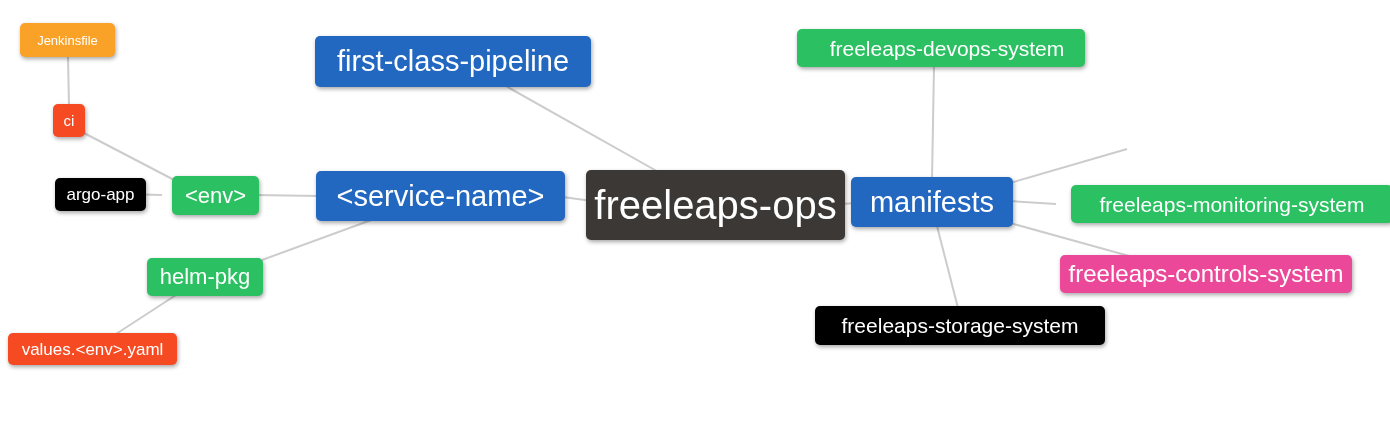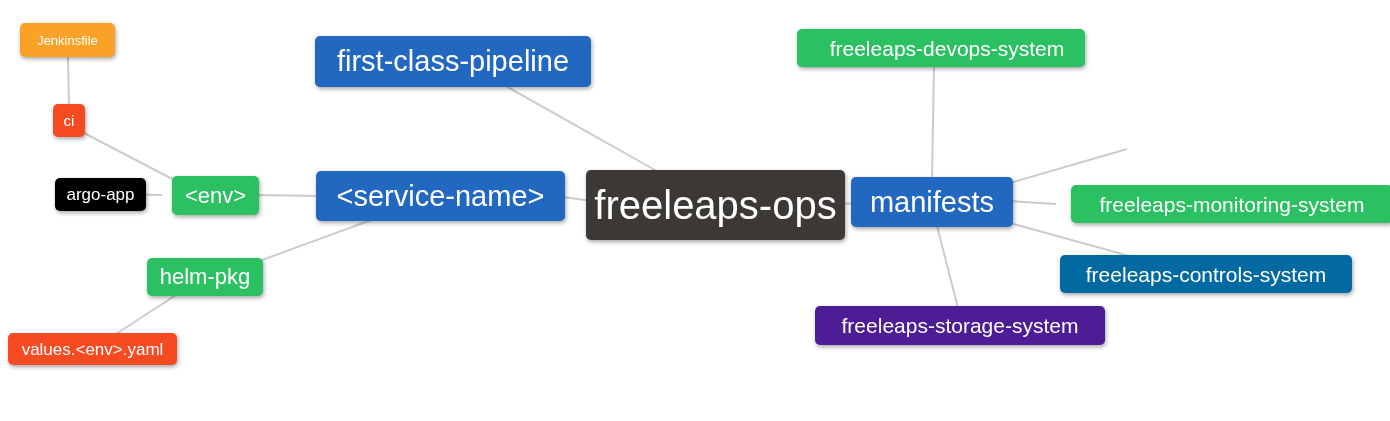--- a/index.html
+++ b/index.html
@@ -63,16 +63,16 @@
   <div class="node" style="left: 31px; top: 178px; width: 91px; height: 33px; font-size: 17px; background: #000000; margin-left: 24px;">argo-app</div>
   <div class="node" style="left: 172px; top: 176px; width: 87px; height: 39px; font-size: 22px; background: rgb(43, 193, 98);">&lt;env&gt;</div>
   <div class="node" style="left: 147px; top: 258px; width: 116px; height: 38px; font-size: 22px; background: rgb(43, 193, 98); text-align: center;">helm-pkg</div>
   <div class="node" style="left: 8px; top: 333px; width: 169px; height: 32px; font-size: 17px; background: rgb(245, 74, 34);">values.&lt;env&gt;.yaml</div>
   <div class="node" style="left: 315px; top: 36px; width: 276px; height: 51px; font-size: 29px; background: rgb(34, 103, 192);">first-class-pipeline</div>
   <div class="node" style="left: 316px; top: 171px; width: 249px; height: 50px; font-size: 29px; background: rgb(34, 103, 192);">&lt;service-name&gt;</div>
   <div class="node" style="left: 586px; top: 170px; width: 259px; height: 70px; font-size: 40px; background: rgb(59, 56, 53);">freeleaps-ops</div>
   <div class="node" style="left: 851px; top: 177px; width: 162px; height: 50px; font-size: 29px; background: rgb(34, 103, 192);">manifests</div>
   <div class="node" style="left: 797px; top: 29px; width: 288px; height: 38px; font-size: 21px; background: rgb(43, 193, 98); padding-left: 12px;">freeleaps-devops-system</div>
   <div class="node" style="left: 1051px; top: 185px; width: 322px; height: 38px; font-size: 21px; background: rgb(43, 193, 98); margin-left: 20px;">freeleaps-monitoring-system</div>
-  <div class="node" style="left: 1060px; top: 255px; width: 292px; height: 38px; font-size: 21px; background: #0369a1;">freeleaps-controls-system</div>
-  <div class="node" style="left: 815px; top: 306px; width: 290px; height: 39px; font-size: 21px; background: #4c1d95;">freeleaps-storage-system</div>
+  <div class="node" style="left: 1060px; top: 255px; width: 292px; height: 38px; font-size: 24px; background: #ec4899;">freeleaps-controls-system</div>
+  <div class="node" style="left: 815px; top: 306px; width: 290px; height: 39px; font-size: 21px; background: #000000;">freeleaps-storage-system</div>
 
 </div>
 
 </body></html>

